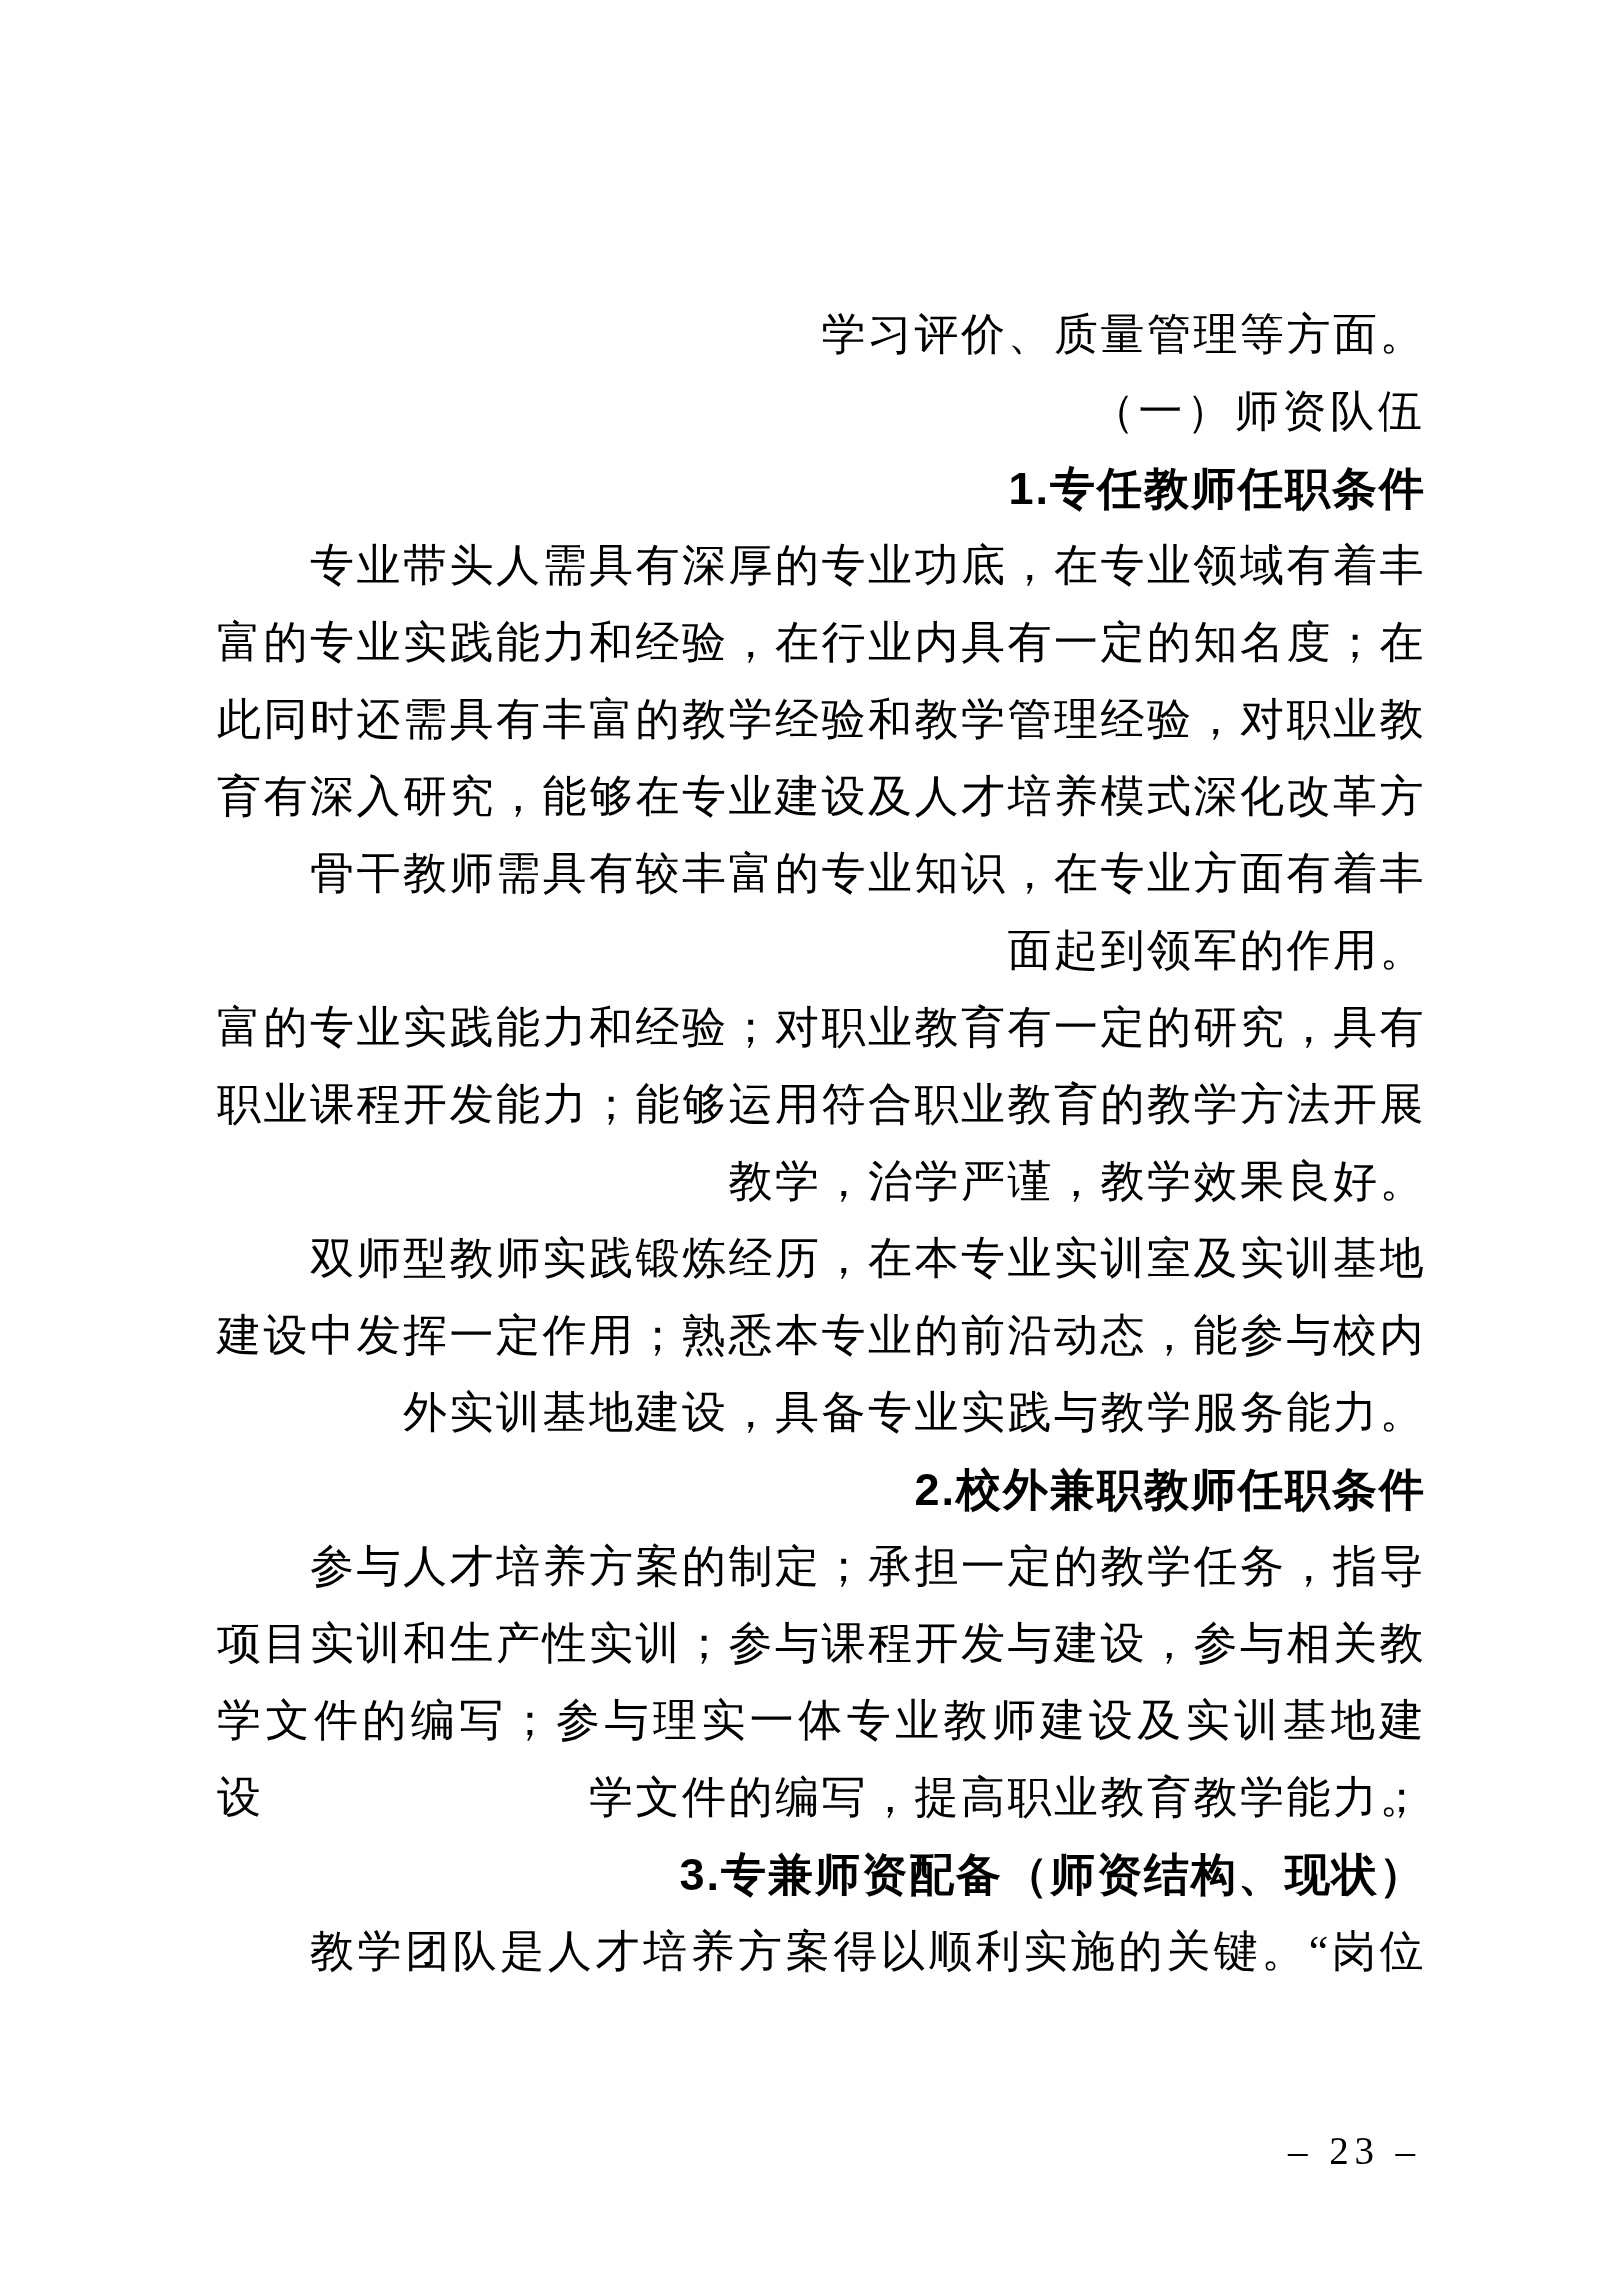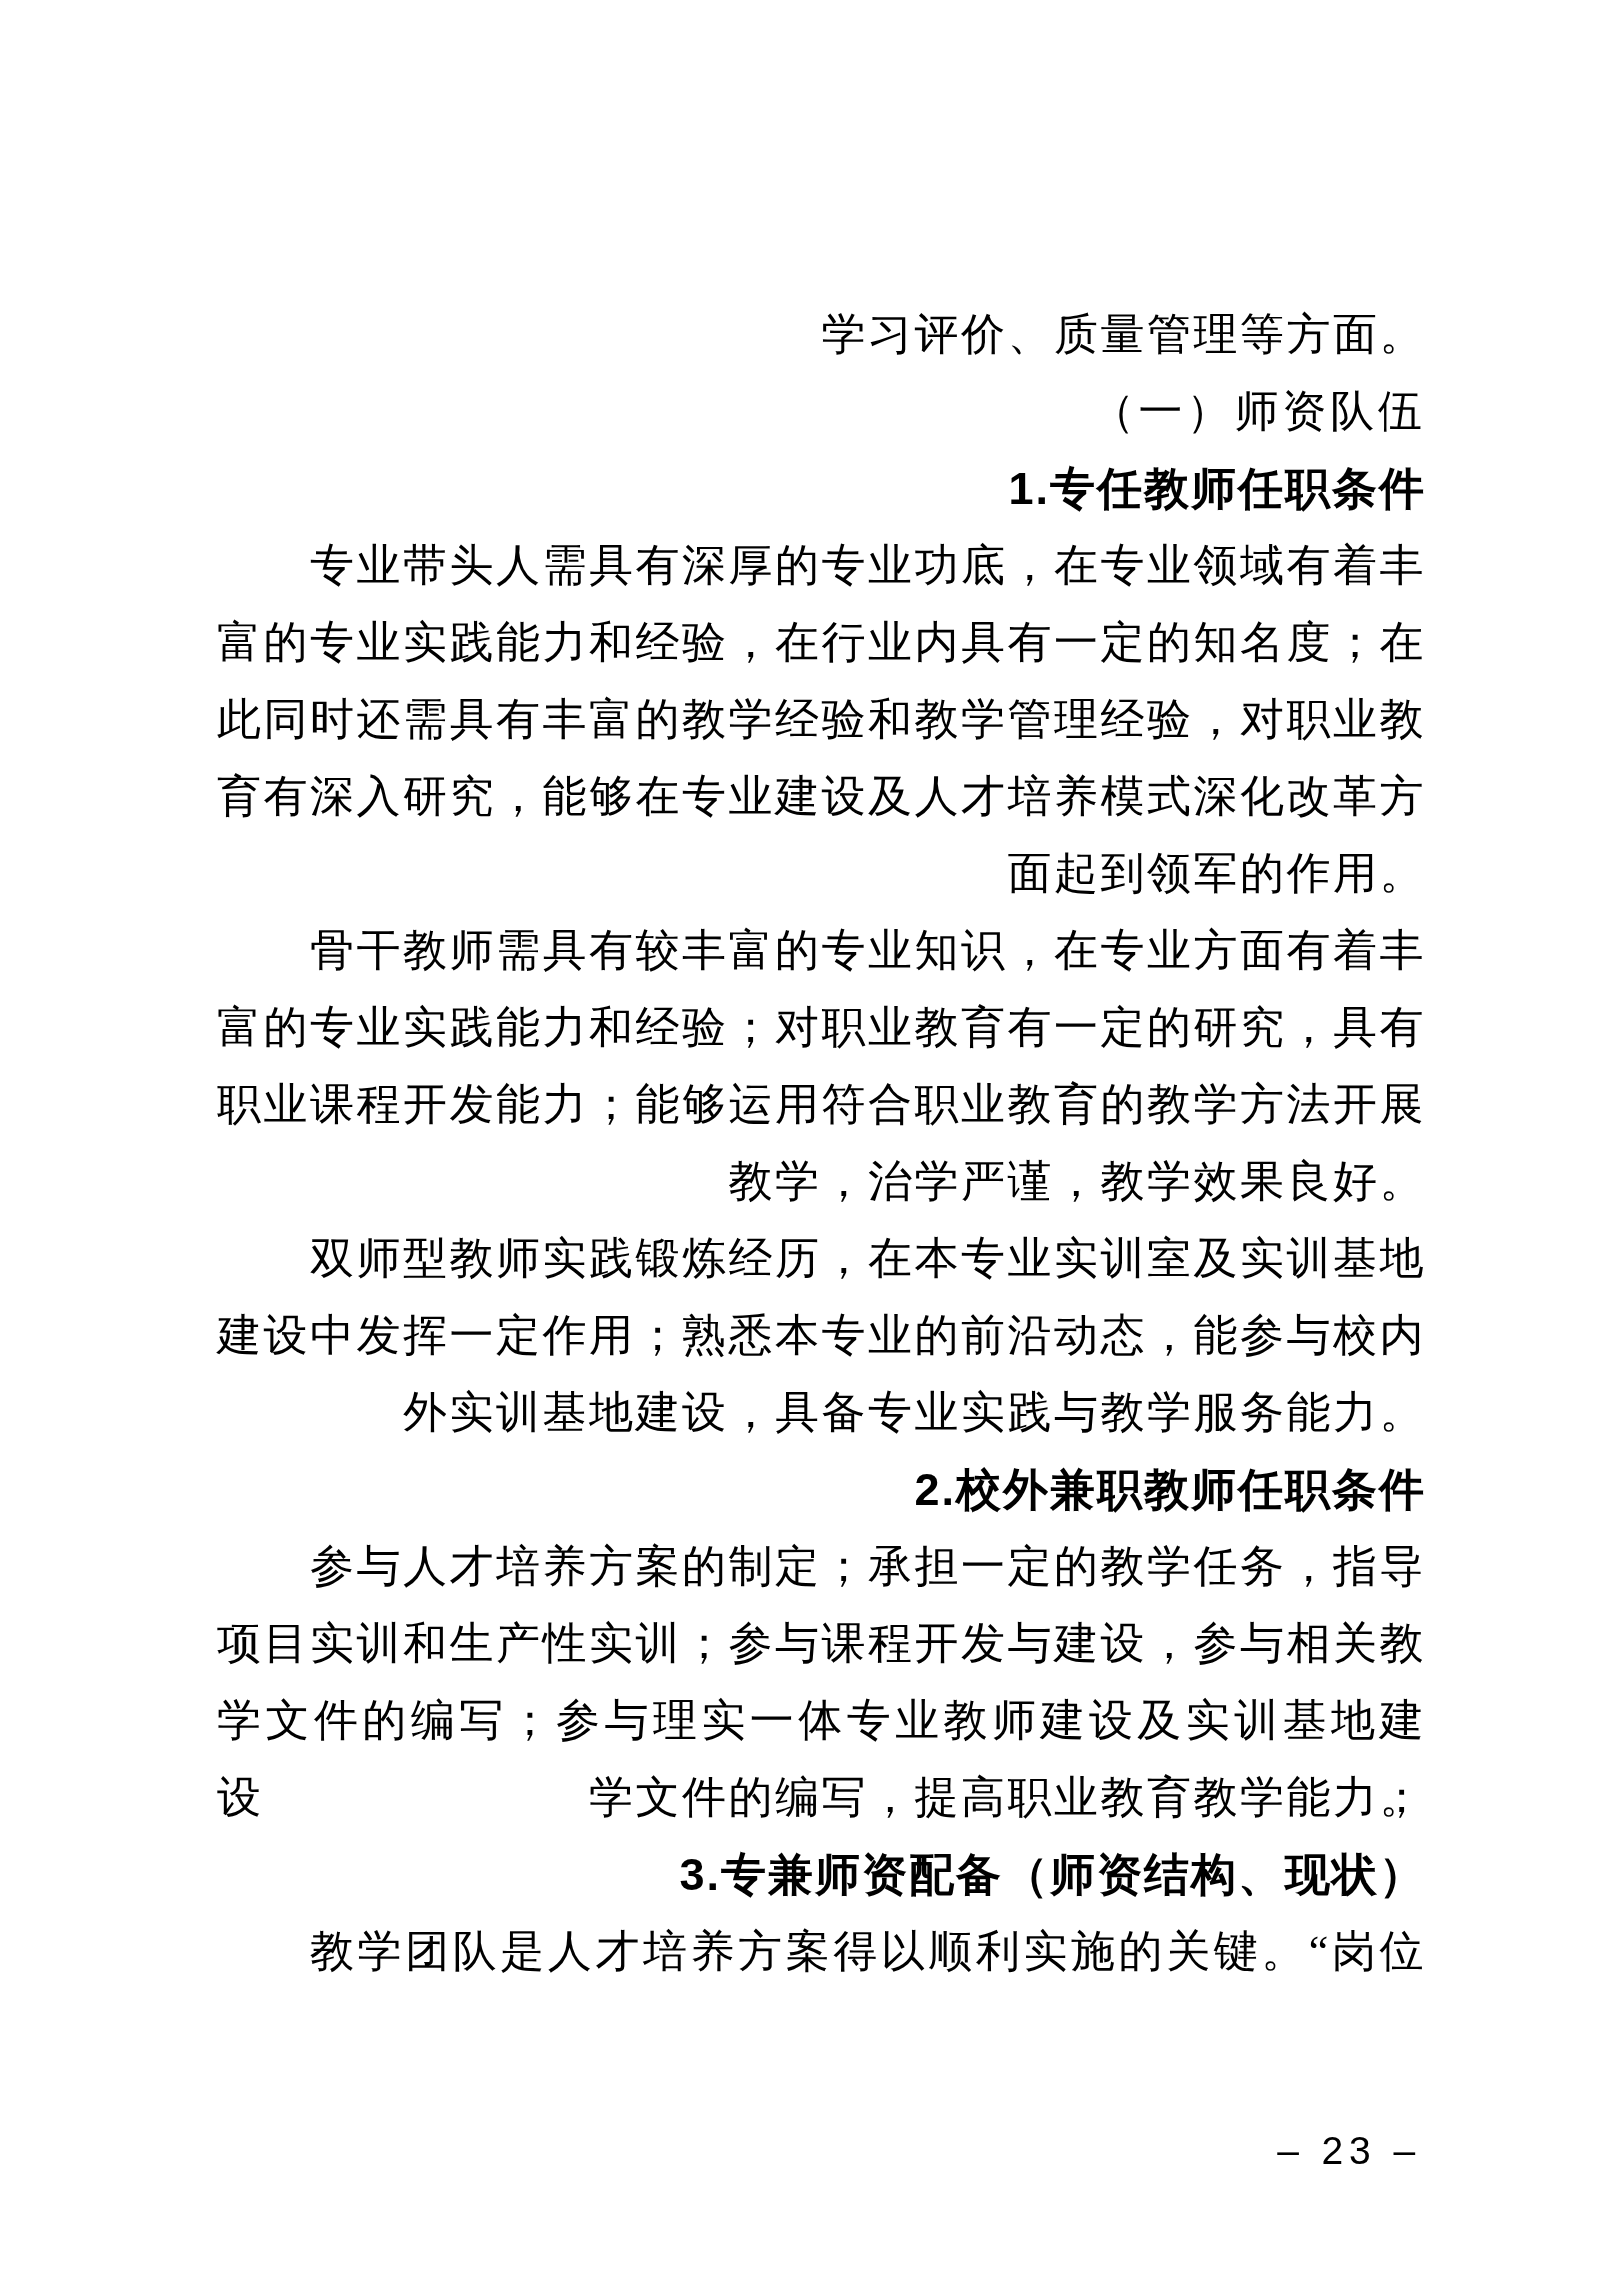--- a/index.html
+++ b/index.html
@@ -52,37 +52,37 @@
   .line.section {
     letter-spacing: 3.9px;
   }
   .page-number {
     position: absolute;
     top: 2129px;
     right: 200px;
     font-size: 39px;
     line-height: 43px;
     letter-spacing: 5.9px;
-    font-family: Liberation Sans, sans-serif;
+    font-family: Liberation Serif, serif;
   }
 </style>
 </head>
 <body>
 
 <div class="page">
   <div class="text-column">
       <div class="line body">学习评价、质量管理等方面。</div>
       <div class="line section indent">（一）师资队伍</div>
       <div class="line heading indent">1.专任教师任职条件</div>
       <div class="line body indent fill">专业带头人需具有深厚的专业功底，在专业领域有着丰</div>
       <div class="line body fill">富的专业实践能力和经验，在行业内具有一定的知名度；在</div>
       <div class="line body fill">此同时还需具有丰富的教学经验和教学管理经验，对职业教</div>
       <div class="line body fill">育有深入研究，能够在专业建设及人才培养模式深化改革方</div>
+      <div class="line body indent fill">骨干教师需具有较丰富的专业知识，在专业方面有着丰</div>
       <div class="line body">面起到领军的作用。</div>
-      <div class="line body indent fill">骨干教师需具有较丰富的专业知识，在专业方面有着丰</div>
       <div class="line body fill">富的专业实践能力和经验；对职业教育有一定的研究，具有</div>
       <div class="line body fill">职业课程开发能力；能够运用符合职业教育的教学方法开展</div>
       <div class="line body">教学，治学严谨，教学效果良好。</div>
       <div class="line body indent fill">双师型教师实践锻炼经历，在本专业实训室及实训基地</div>
       <div class="line body fill">建设中发挥一定作用；熟悉本专业的前沿动态，能参与校内</div>
       <div class="line body">外实训基地建设，具备专业实践与教学服务能力。</div>
       <div class="line heading indent">2.校外兼职教师任职条件</div>
       <div class="line body indent fill">参与人才培养方案的制定；承担一定的教学任务，指导</div>
       <div class="line body fill">项目实训和生产性实训；参与课程开发与建设，参与相关教</div>
       <div class="line body fill">学文件的编写；参与理实一体专业教师建设及实训基地建设；</div>

